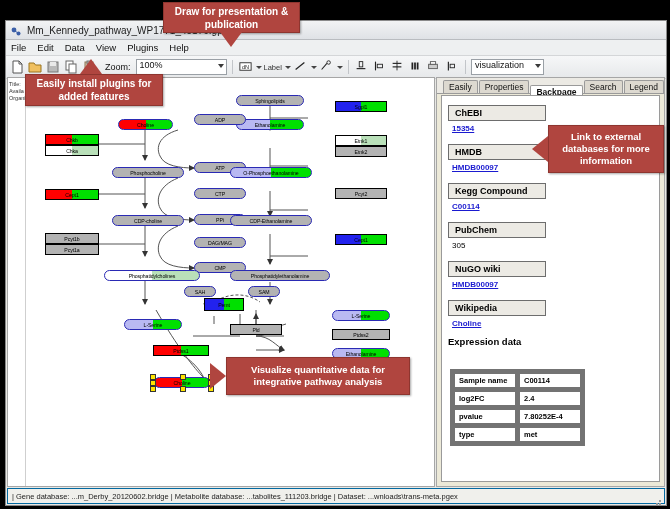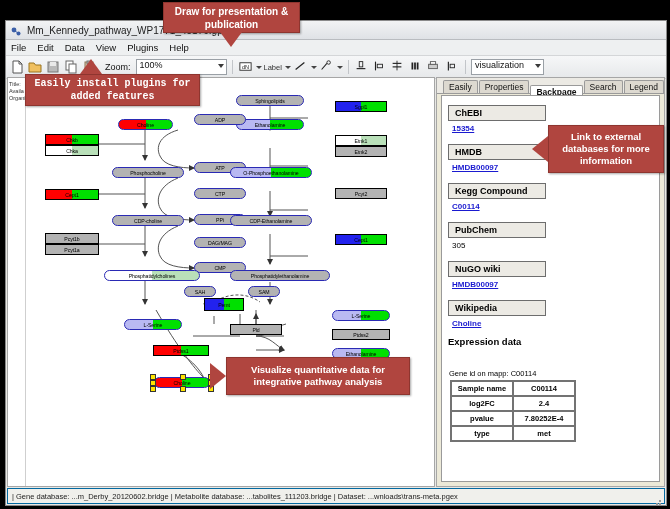--- a/index.html
+++ b/index.html
@@ -50,21 +50,21 @@
     overflow:hidden;padding:6px 0 0 6px;}
 
   .db-head{display:inline-block;min-width:84px;border:1px solid #6d6d6d;background:#eceae4;
     font-size:9px;font-weight:bold;color:#000;padding:2px 6px;margin-bottom:3px;}
   .db-link{font-size:8px;color:#1a1ad0;text-decoration:underline;display:block;margin:0 0 8px 4px;
     font-weight:bold;}
   .db-plain{font-size:8px;color:#000;display:block;margin:0 0 8px 4px;}
   .expr-title{font-size:9.5px;font-weight:bold;color:#000;margin:4px 0 22px 0;}
   .gene-id{font-size:7.5px;color:#000;margin:0 0 2px 1px;}
   table.expr{border-collapse:collapse;margin-left:2px;}
-  table.expr td{border:2px solid #737373;font-size:7.5px;text-align:center;padding:2px 4px;
+  table.expr td{border:5px solid #737373;font-size:7.5px;padding:2px 4px;
     min-width:52px;font-weight:bold;color:#000;}
 
   
   .statusbar{position:absolute;left:1px;right:1px;bottom:1px;height:14px;background:#f0f0ec;
     border:1px solid #0369a1;display:flex;align-items:center;}
   .statusbar .st-text{font-size:7.5px;color:#222;padding-left:4px;white-space:nowrap;}
   .statusbar .grip{position:absolute;right:2px;bottom:1px;width:10px;height:10px;}
 
   
   .node{position:absolute;box-sizing:border-box;display:flex;align-items:center;justify-content:center;
@@ -363,21 +363,20 @@
           <div class="db-head">PubChem</div>
           <span class="db-plain">305</span>
 
           <div class="db-head">NuGO wiki</div>
           <a class="db-link">HMDB00097</a>
 
           <div class="db-head">Wikipedia</div>
           <a class="db-link">Choline</a>
 
           <div class="expr-title">Expression data</div>
-          <div class="gene-id">Gene id on mapp: C00114</div>
 
           <table class="expr">
             <tbody>
                 <tr>
               <td>Sample name</td>
               <td>C00114</td>
             </tr>
             <tr>
               <td>log2FC</td>
               <td>2.4</td>
@@ -408,21 +407,21 @@
           </svg>
       </span>
     </div>
   </div>
 
   <div class="callout" style="left:163px;top:2px;width:137px;height:31px;">
     <span>Draw for presentation &amp; publication</span>
   </div>
   <div class="arrow-dn" style="left:220px;top:32px;"></div>
 
-  <div class="callout" style="left:25px;top:74px;width:175px;height:32px;font-family:Liberation Mono, monospace;">
+  <div class="callout" style="left:25px;top:74px;width:138px;height:32px;">
     <span>Easily install plugins for added features</span>
   </div>
   <div class="arrow-up" style="left:80px;top:59px;"></div>
 
   <div class="callout" style="left:548px;top:125px;width:116px;height:48px;font-size:9.5px;line-height:12px;">
     <span>Link  to external databases  for more information</span>
   </div>
   <div class="arrow-lt" style="left:532px;top:136px;"></div>
 
   <div class="callout" style="left:226px;top:357px;width:184px;height:38px;font-size:9.5px;line-height:12px;">

